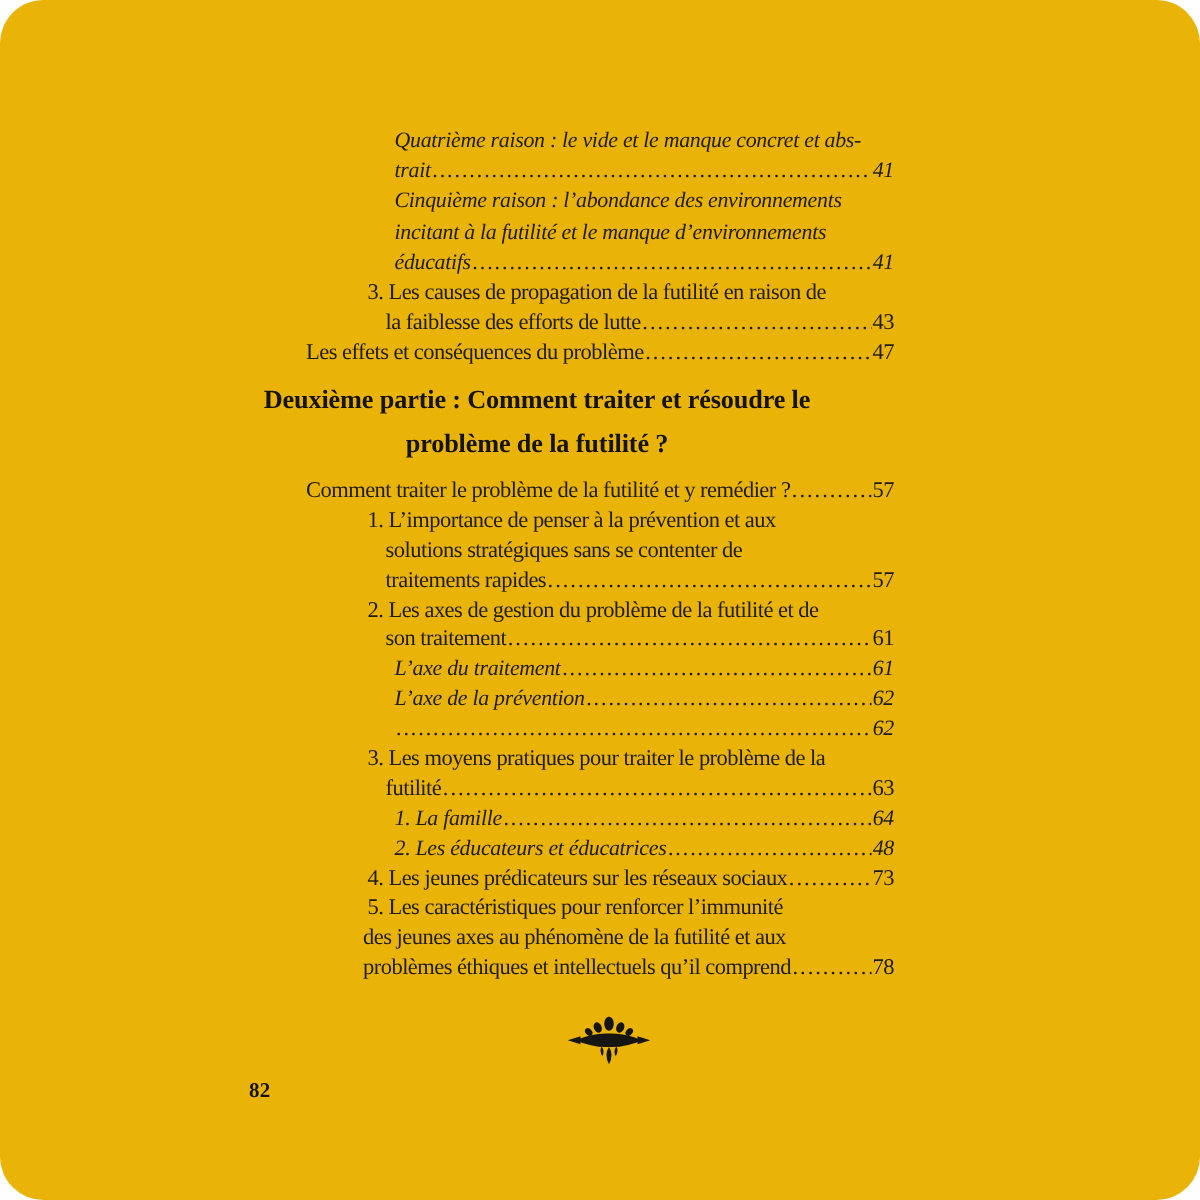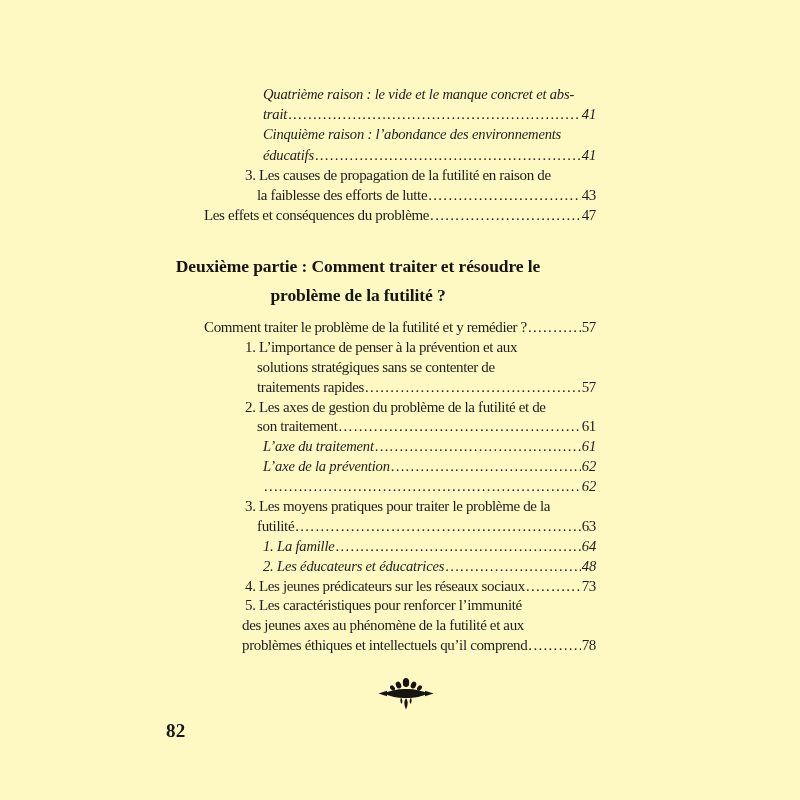--- a/index.html
+++ b/index.html
@@ -11,21 +11,22 @@
     height: 800px;
     position: relative;
     background: #fefefe;
     color: #1e1c1a;
     font-family: "Liberation Serif", serif;
     overflow: hidden;
   }
   .page {
     position: absolute;
     inset: 0;
-    background: #fef9c3;
+    background: #eab308;
+    border-radius: 29px;
   }
   
   .toc {
     position: absolute;
     left: 204px;
     width: 392px;
   }
   #toc-top { top: 84px; }
   #toc-main { top: 318px; }
   .row {
@@ -88,41 +89,44 @@
     transform: translateX(-50%);
     width: 56px;
     height: 34px;
   }
   
   #folio {
     position: absolute;
     left: 166px;
     top: 720px;
     font-weight: 700;
-    font-size: 19px;
+    font-size: 14px;
     letter-spacing: 0.2px;
     color: #161412;
   }
 </style>
 </head>
 <body>
 
 <div class="page">
 
   <div class="toc" id="toc-top">
     <div class="row ital">
       <span class="t">Quatrième raison : le vide et le manque concret et abs-</span>
     </div>
     <div class="row ital">
       <span class="t">trait</span>
       <span class="leader"></span>
       <span class="pg">41</span>
     </div>
     <div class="row ital">
       <span class="t">Cinquième raison : l’abondance des environnements</span>
+    </div>
+    <div class="row ital">
+      <span class="t">incitant à la futilité et le manque d’environnements</span>
     </div>
     <div class="row ital">
       <span class="t">éducatifs</span>
       <span class="leader"></span>
       <span class="pg">41</span>
     </div>
     <div class="row num">
       <span class="t">3. Les causes de propagation de la futilité en raison de</span>
     </div>
     <div class="row cont">

